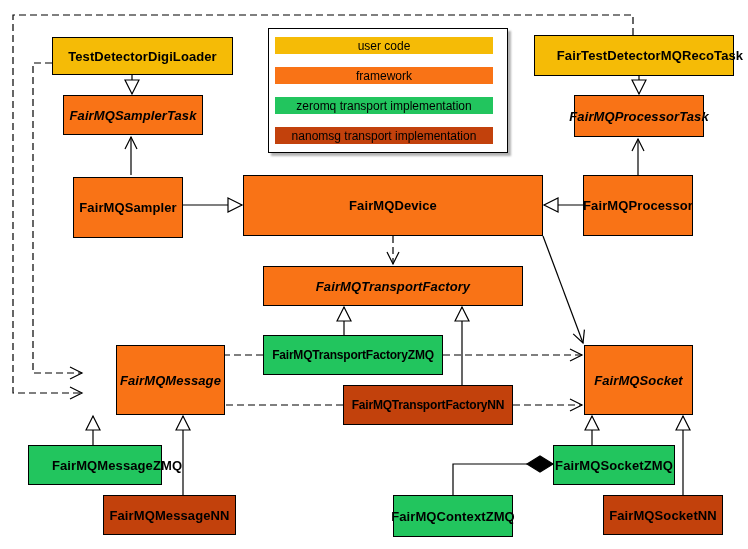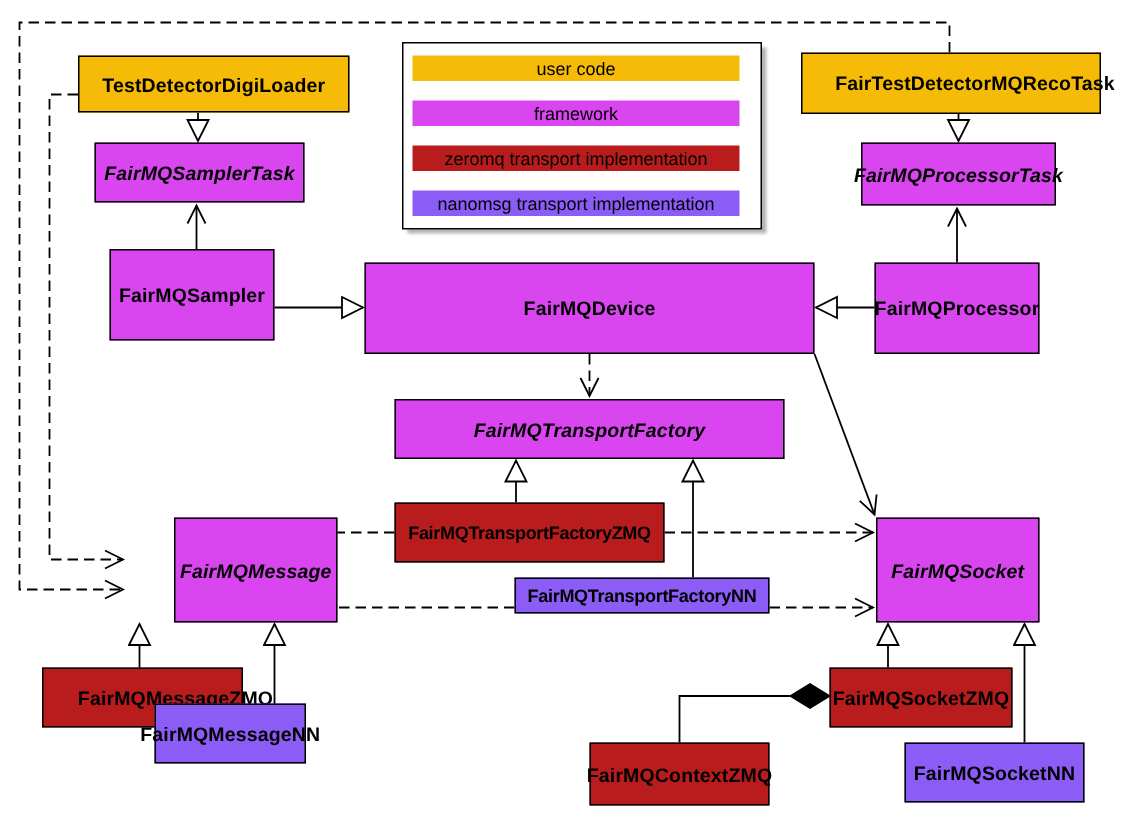--- a/index.html
+++ b/index.html
@@ -5,23 +5,23 @@
   html,body{margin:0;padding:0;background:#fff;}
   #canvas{position:relative;width:748px;height:549px;background:#fff;overflow:hidden;
           font-family:"Liberation Sans",sans-serif;}
   #wires{position:absolute;left:0;top:0;width:748px;height:549px;}
   .node{position:absolute;display:flex;align-items:center;justify-content:center;
         border:1.4px solid #000;box-sizing:border-box;font-weight:bold;font-size:13px;
         color:#000;white-space:nowrap;text-align:center;letter-spacing:.1px;}
   .abstract{font-style:italic;}
   .fs12{font-size:12px;letter-spacing:-0.2px;}
   .c-yellow{background:#F5BB06;}
-  .c-blue{background:#d946ef;}
-  .c-red{background:#b91c1c;text-align:right;}
-  .c-green{background:#8b5cf6;}
+  .c-blue{background:#f97316;}
+  .c-red{background:#22c55e;text-align:right;}
+  .c-green{background:#c2410c;}
   .legend{position:absolute;left:268px;top:28px;width:240px;height:125px;background:#fff;
           border:1.6px solid #000;box-sizing:border-box;box-shadow:3px 3px 2px rgba(0,0,0,0.30);}
   .legend-item{position:absolute;left:6px;width:218px;height:17px;display:flex;
                align-items:center;justify-content:center;font-size:12px;color:#000;
                white-space:nowrap;}
   .li-0{top:8px;}.li-1{top:38px;}.li-2{top:68px;}.li-3{top:98px;}
 </style>
 </head>
 <body>
 
@@ -73,48 +73,48 @@
   </div>
   <div class="node c-yellow" style="left:534px;top:35px;width:200px;height:41px;padding-left:32px;">
     <span>FairTestDetectorMQRecoTask</span>
   </div>
   <div class="node c-blue abstract" style="left:63px;top:95px;width:140px;height:40px;">
     <span>FairMQSamplerTask</span>
   </div>
   <div class="node c-blue abstract" style="left:574px;top:95px;width:130px;height:42px;">
     <span>FairMQProcessorTask</span>
   </div>
-  <div class="node c-blue" style="left:73px;top:166px;width:110px;height:61px;">
+  <div class="node c-blue" style="left:73px;top:177px;width:110px;height:61px;">
     <span>FairMQSampler</span>
   </div>
   <div class="node c-blue" style="left:243px;top:175px;width:300px;height:61px;">
     <span>FairMQDevice</span>
   </div>
   <div class="node c-blue" style="left:583px;top:175px;width:110px;height:61px;">
     <span>FairMQProcessor</span>
   </div>
   <div class="node c-blue abstract" style="left:263px;top:266px;width:260px;height:40px;">
     <span>FairMQTransportFactory</span>
   </div>
   <div class="node c-red fs12" style="left:263px;top:335px;width:180px;height:40px;">
     <span>FairMQTransportFactoryZMQ</span>
   </div>
-  <div class="node c-green fs12" style="left:343px;top:385px;width:170px;height:24px;">
+  <div class="node c-green fs12" style="left:343px;top:385px;width:170px;height:40px;">
     <span>FairMQTransportFactoryNN</span>
   </div>
   <div class="node c-blue abstract" style="left:84px;top:345px;width:109px;height:70px;margin-left:32px;">
     <span>FairMQMessage</span>
   </div>
   <div class="node c-blue abstract" style="left:584px;top:345px;width:109px;height:70px;">
     <span>FairMQSocket</span>
   </div>
   <div class="node c-red" style="left:28px;top:445px;width:134px;height:40px;padding-left:44px;">
     <span>FairMQMessageZMQ</span>
   </div>
-  <div class="node c-green" style="left:103px;top:469px;width:101px;height:40px;">
+  <div class="node c-green" style="left:103px;top:495px;width:133px;height:40px;">
     <span>FairMQMessageNN</span>
   </div>
   <div class="node c-red" style="left:553px;top:445px;width:122px;height:40px;">
     <span>FairMQSocketZMQ</span>
   </div>
   <div class="node c-green" style="left:603px;top:495px;width:120px;height:40px;">
     <span>FairMQSocketNN</span>
   </div>
   <div class="node c-red" style="left:393px;top:495px;width:120px;height:42px;">
     <span>FairMQContextZMQ</span>

